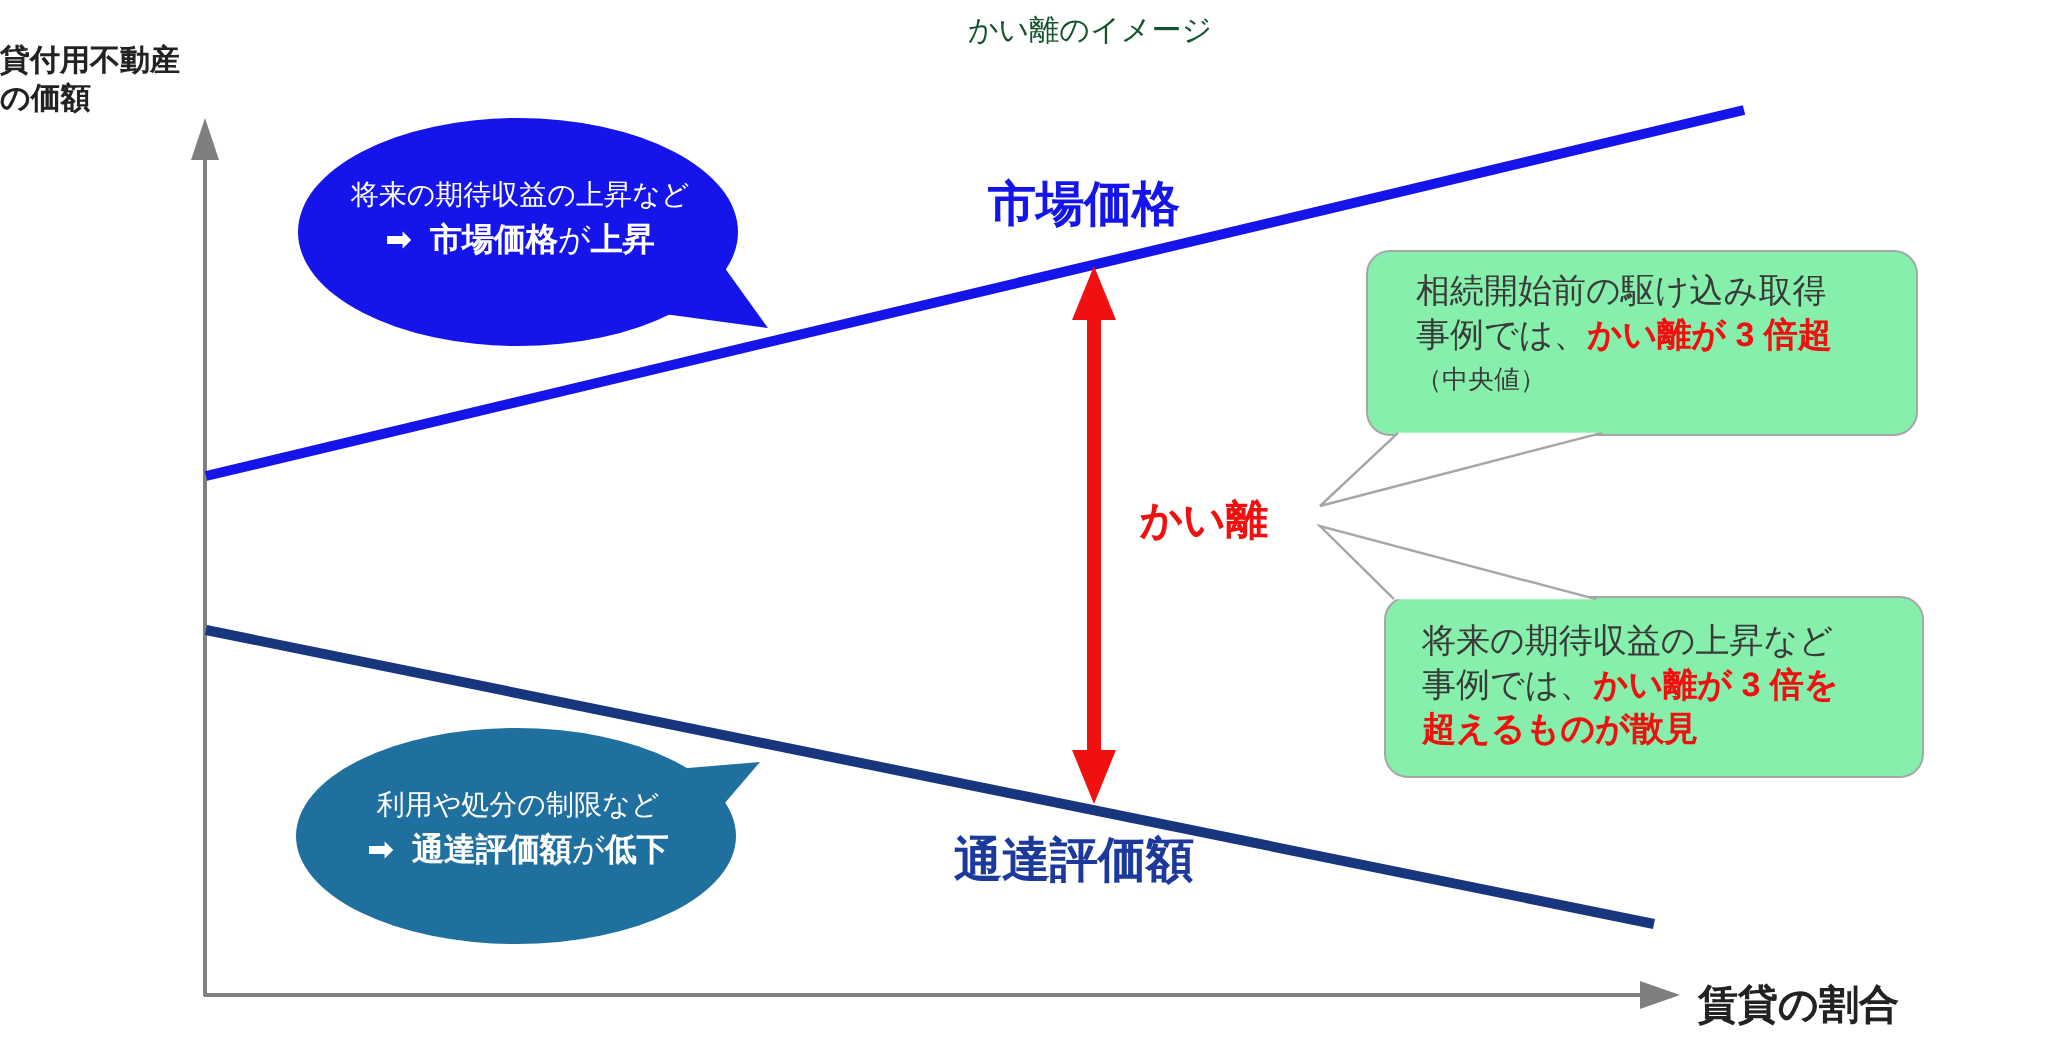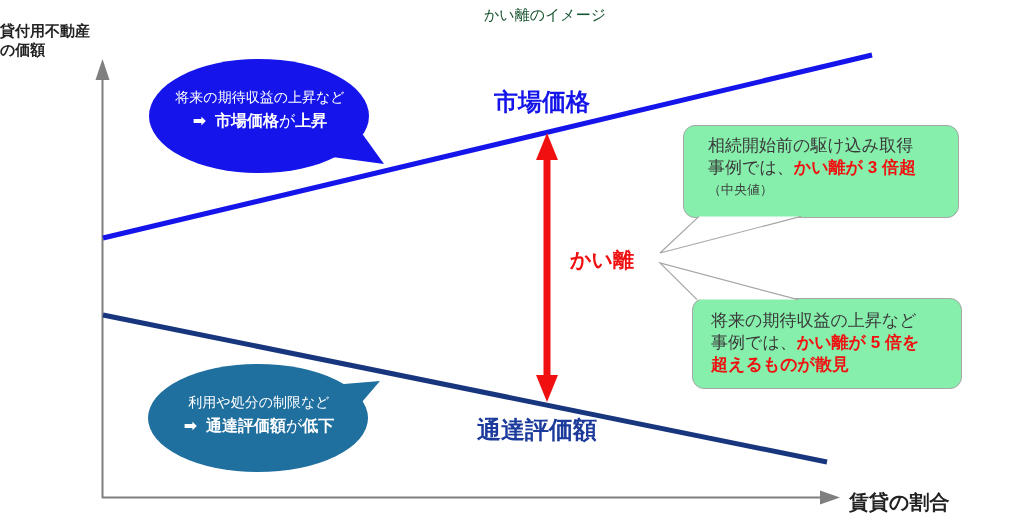--- a/index.html
+++ b/index.html
@@ -95,21 +95,21 @@
     <div>相続開始前の駆け込み取得</div>
     <div>
       <span>事例では、</span><span class="red">かい離が 3 倍超</span>
     </div>
     <div class="note">（中央値）</div>
   </div>
 
   <div class="abs callout callout-bottom z3">
     <div>将来の期待収益の上昇など</div>
     <div>
-      <span>事例では、</span><span class="red">かい離が 5 倍を</span>
+      <span>事例では、</span><span class="red">かい離が 3 倍を</span>
     </div>
     <div class="red">超えるものが散見</div>
   </div>
 
   <svg class="layer z4" width="1024" height="532" viewBox="0 0 1024 532">
     <path d="M 699 216.4 L 660 253 L 801 216.4" fill="#ffffff" stroke="#A6A6A6" stroke-width="1.2"></path>
     <path d="M 697 390 L 660 263 L 798 390 Z" fill="none" stroke="none" visibility="hidden"></path>
     <path d="M 697 299.6 L 660 263 L 798 299.6" fill="#ffffff" stroke="#A6A6A6" stroke-width="1.2"></path>
   </svg>
 

